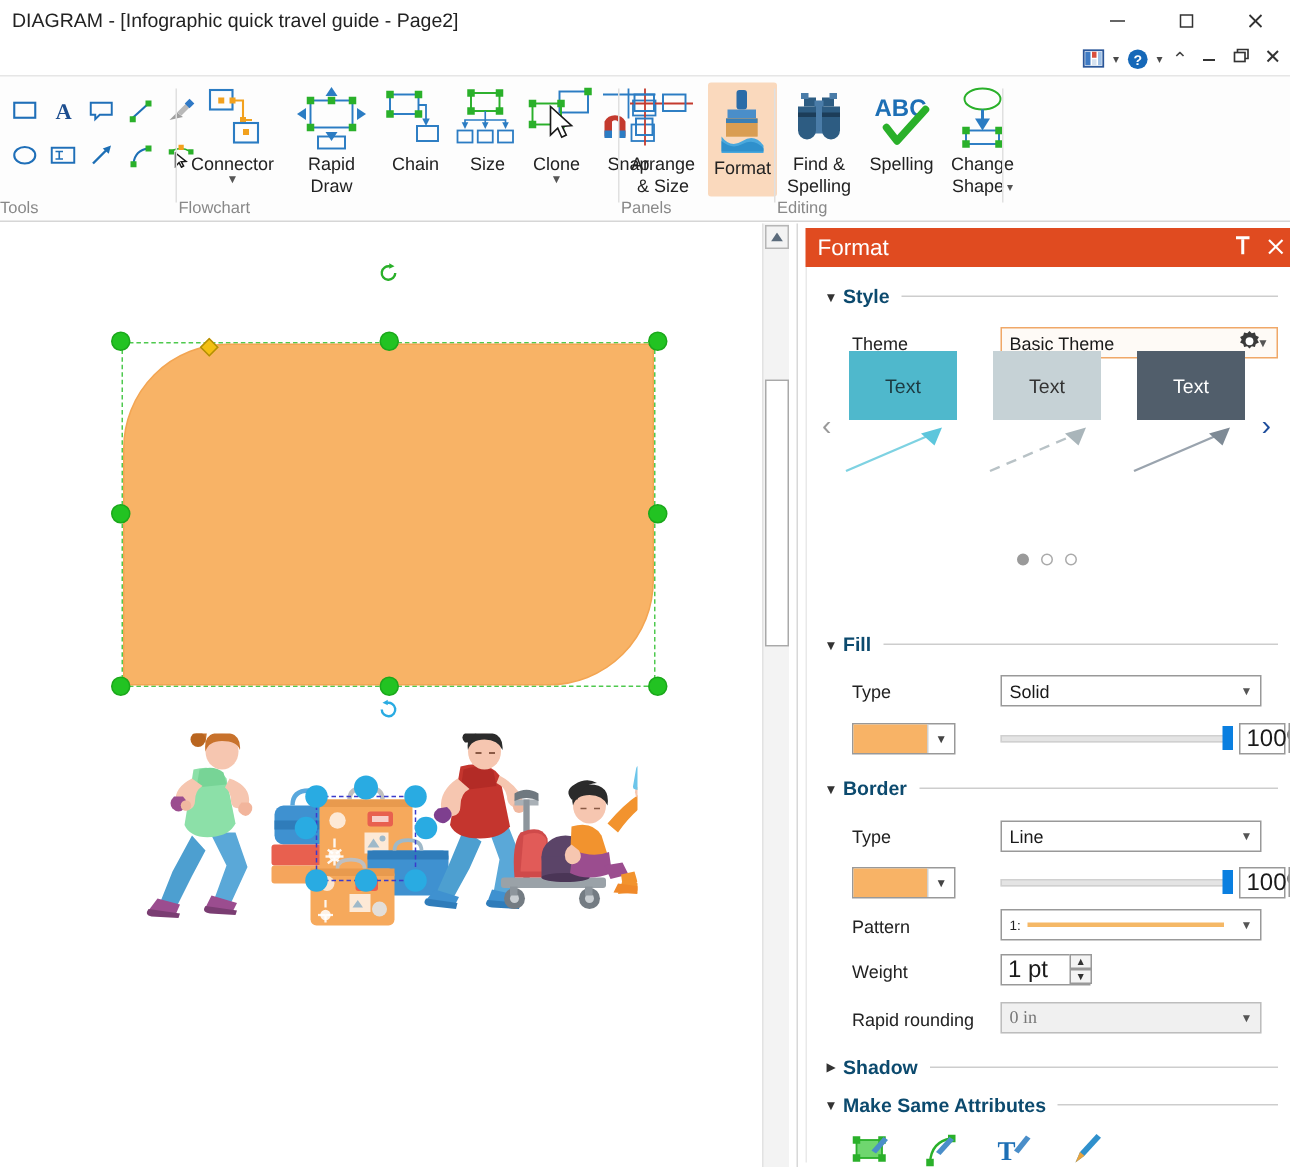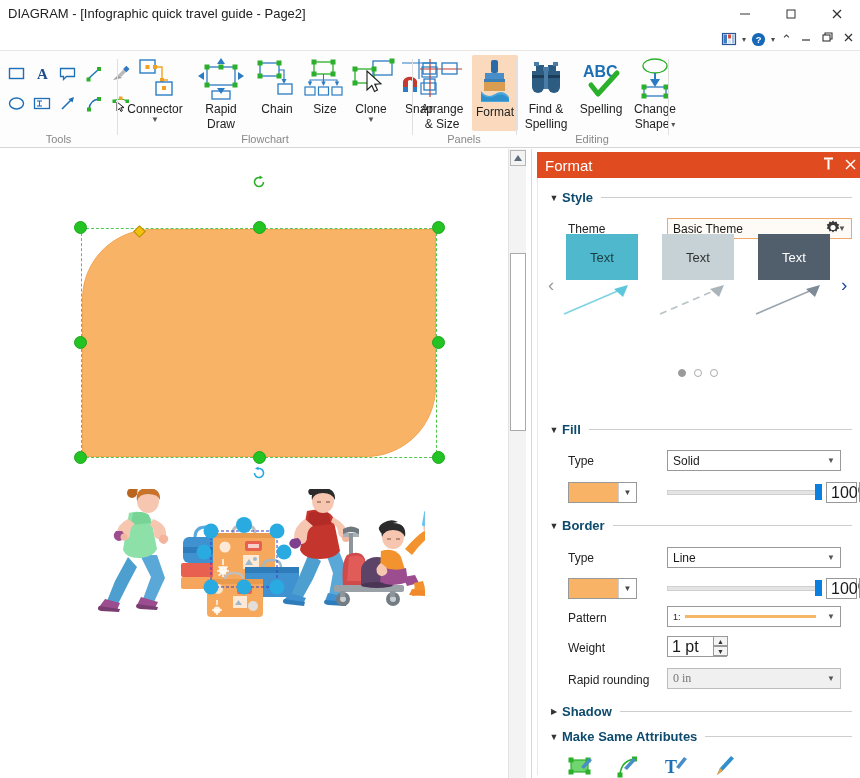--- a/index.html
+++ b/index.html
@@ -41,21 +41,21 @@
   
   .ribbon {
     position:absolute; left:0; top:50px; width:860px; height:98px;
     background:#fdfdfd;
     border-top:1px solid #e6e6e6;
     border-bottom:1px solid #d6d6d6;
   }
   .rb-group { position:absolute; top:0; height:98px; }
   .rb-sep { position:absolute; top:8px; width:1px; height:76px; background:#e0e0e0; }
   .rb-gl {
-    position:absolute; bottom:4px; width:100%; text-align:center;
+    position:absolute; bottom:4px; width:100%; 
     font-size:11px; color:#888;
   }
   .rb-btn {
     position:absolute; display:flex; flex-direction:column; align-items:center;
     justify-content:flex-start; cursor:default;
   }
   .rb-lbl { font-size:12px; color:#222; text-align:center; line-height:13px; margin-top:2px; }
   .rb-btn.active { background:#fad9bd; border-radius:2px; }
   .tool-grid { position:absolute; left:4px; top:8px; display:grid;
                grid-template-columns:repeat(5,24px); grid-auto-rows:28px; gap:2px; }

